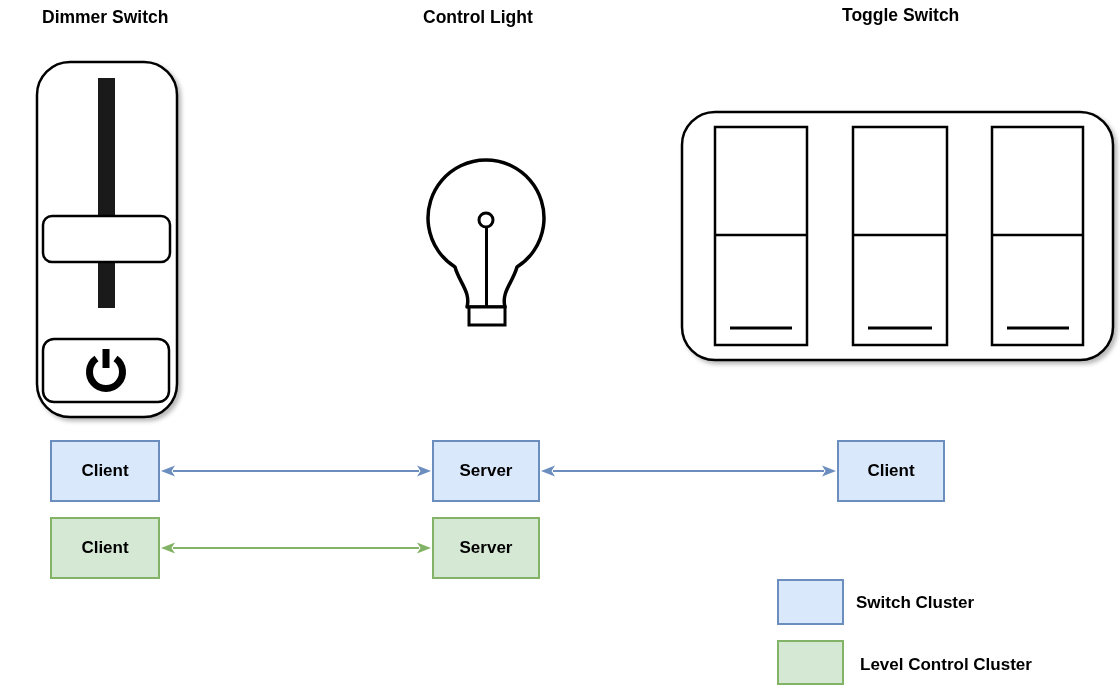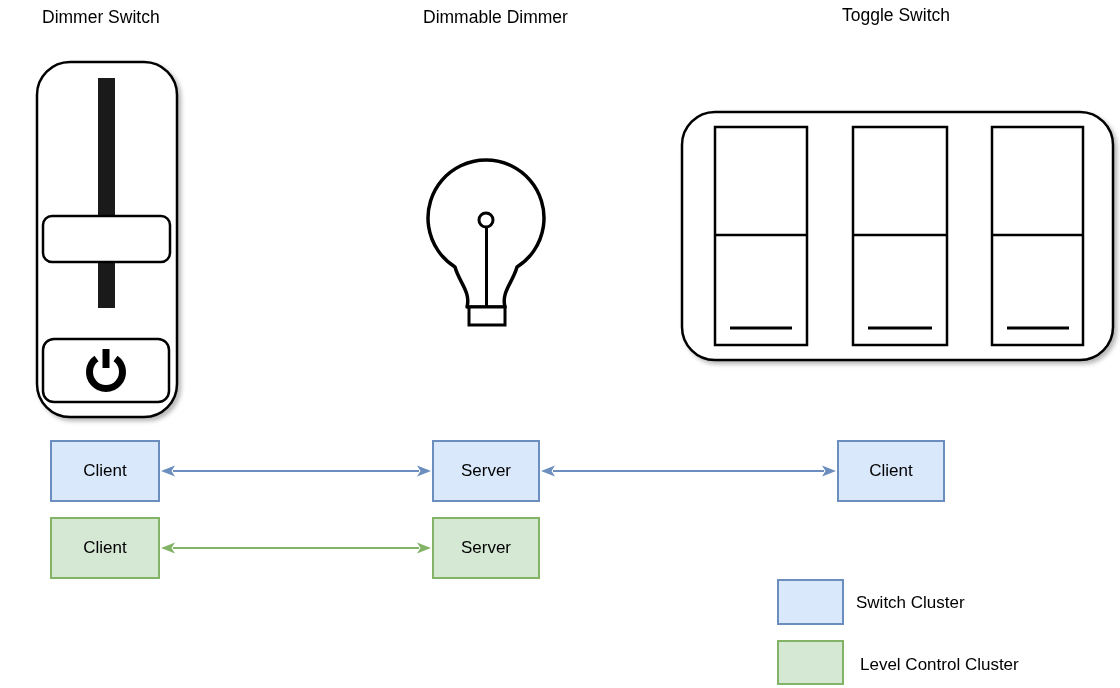--- a/index.html
+++ b/index.html
@@ -19,24 +19,24 @@
   .a-lv line{stroke:var(--level-border,#82b366);stroke-width:2;}
   .a-lv path{fill:var(--level-border,#82b366);}
   .swatch{position:absolute;box-sizing:border-box;}
   .swatch.blue{background:var(--onoff-fill,#dae8fc);border:2px solid var(--onoff-border,#6c8ebf);}
   .swatch.green{background:var(--level-fill,#d5e8d4);border:2px solid var(--level-border,#82b366);}
   .legend-label{position:absolute;font-size:17px;line-height:20px;white-space:nowrap;}
 </style>
 </head>
 <body style="background: rgb(255, 255, 255);">
 
-<div class="abs" style="left:0;top:0;width:1120px;height:688px;">
+<div class="abs" style="left:0;top:0;width:1120px;height:688px;font-weight:bold;">
 
   <div class="title" style="left:42px;top:6px;">Dimmer Switch</div>
-  <div class="title" style="left:423px;top:6px;">Dimmable Dimmer</div>
+  <div class="title" style="left:423px;top:6px;">Control Light</div>
   <div class="title" style="left:842px;top:4px;">Toggle Switch</div>
 
   <svg class="shadowed" style="left:30px;top:55px;" width="160" height="375" viewBox="0 0 160 375">
     <rect x="7" y="7" width="140" height="355" rx="33" fill="#fff" class="sk" stroke-width="2.5"></rect>
     <rect x="68" y="23" width="17" height="230" fill="#1a1a1a"></rect>
     <rect x="13" y="161" width="127" height="46" rx="9" fill="#fff" class="sk" stroke-width="2.5"></rect>
     <rect x="13" y="284" width="126" height="63" rx="11" fill="#fff" class="sk" stroke-width="2.5"></rect>
     <g>
       <path d="M 66.5 303.5 A 16.5 16.5 0 1 0 85.5 303.5" fill="none" class="sk" stroke-width="7"></path>
       <line x1="76" y1="294" x2="76" y2="313" class="sk" stroke-width="7"></line>

